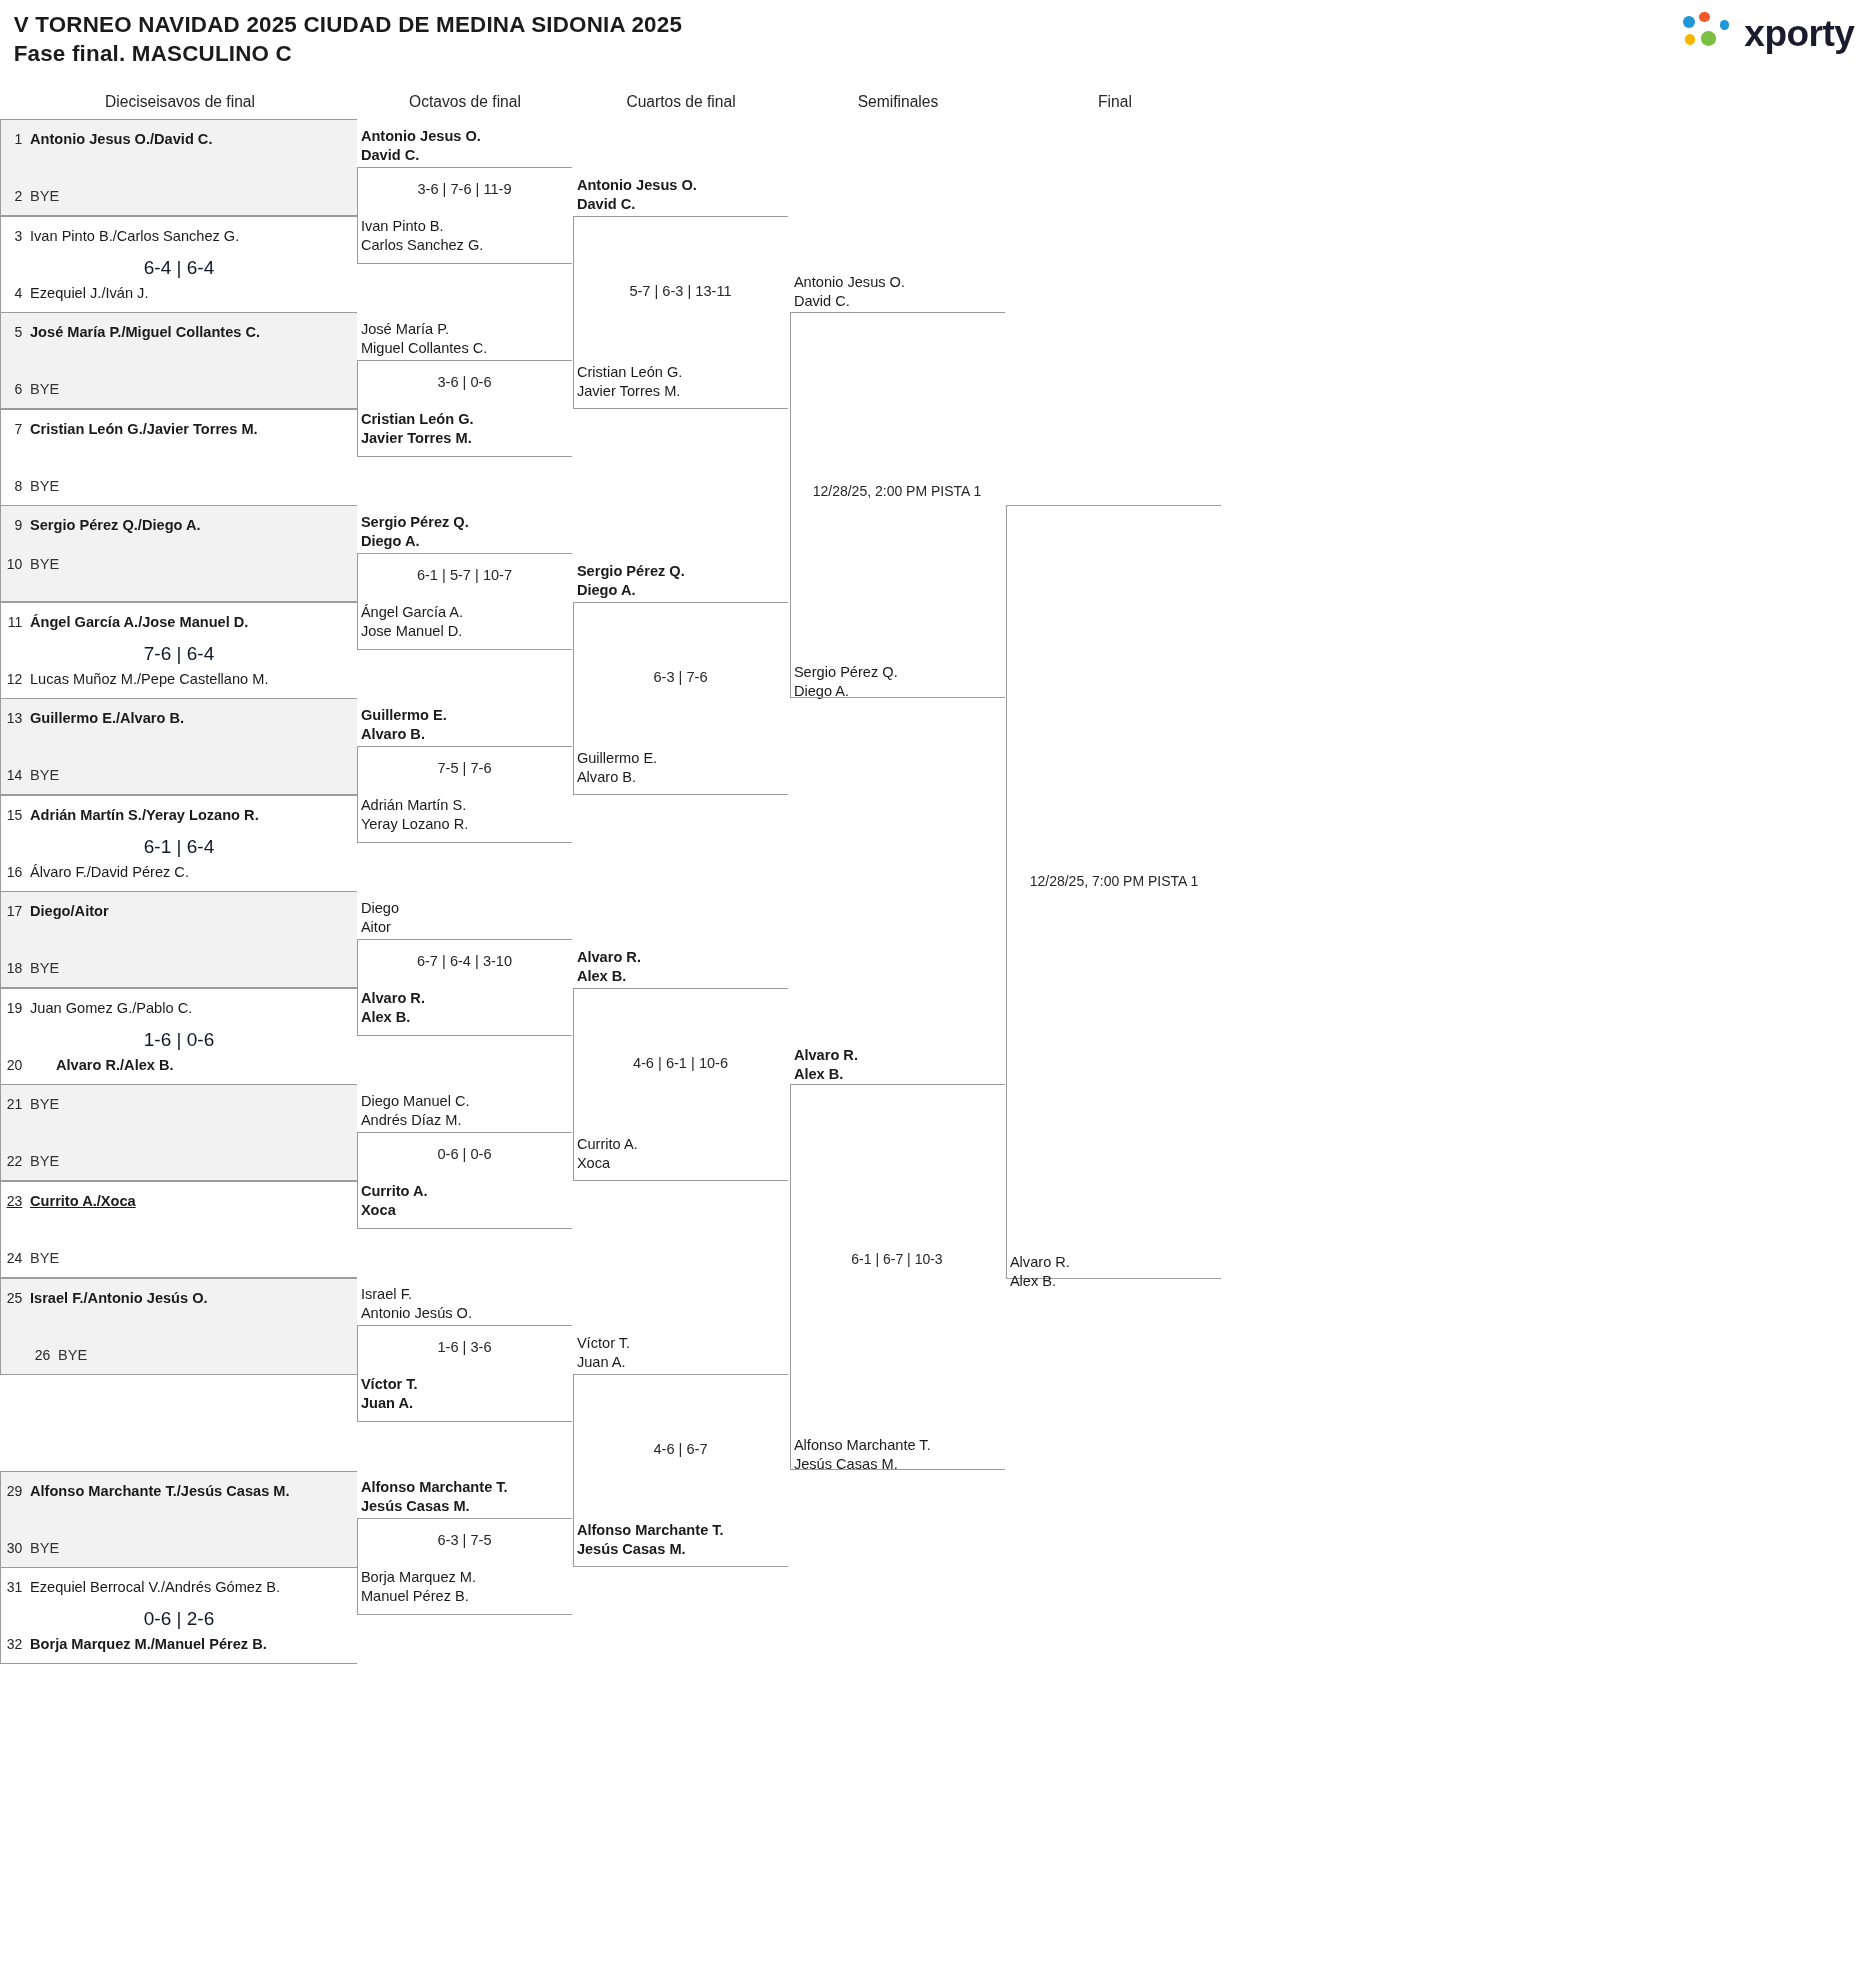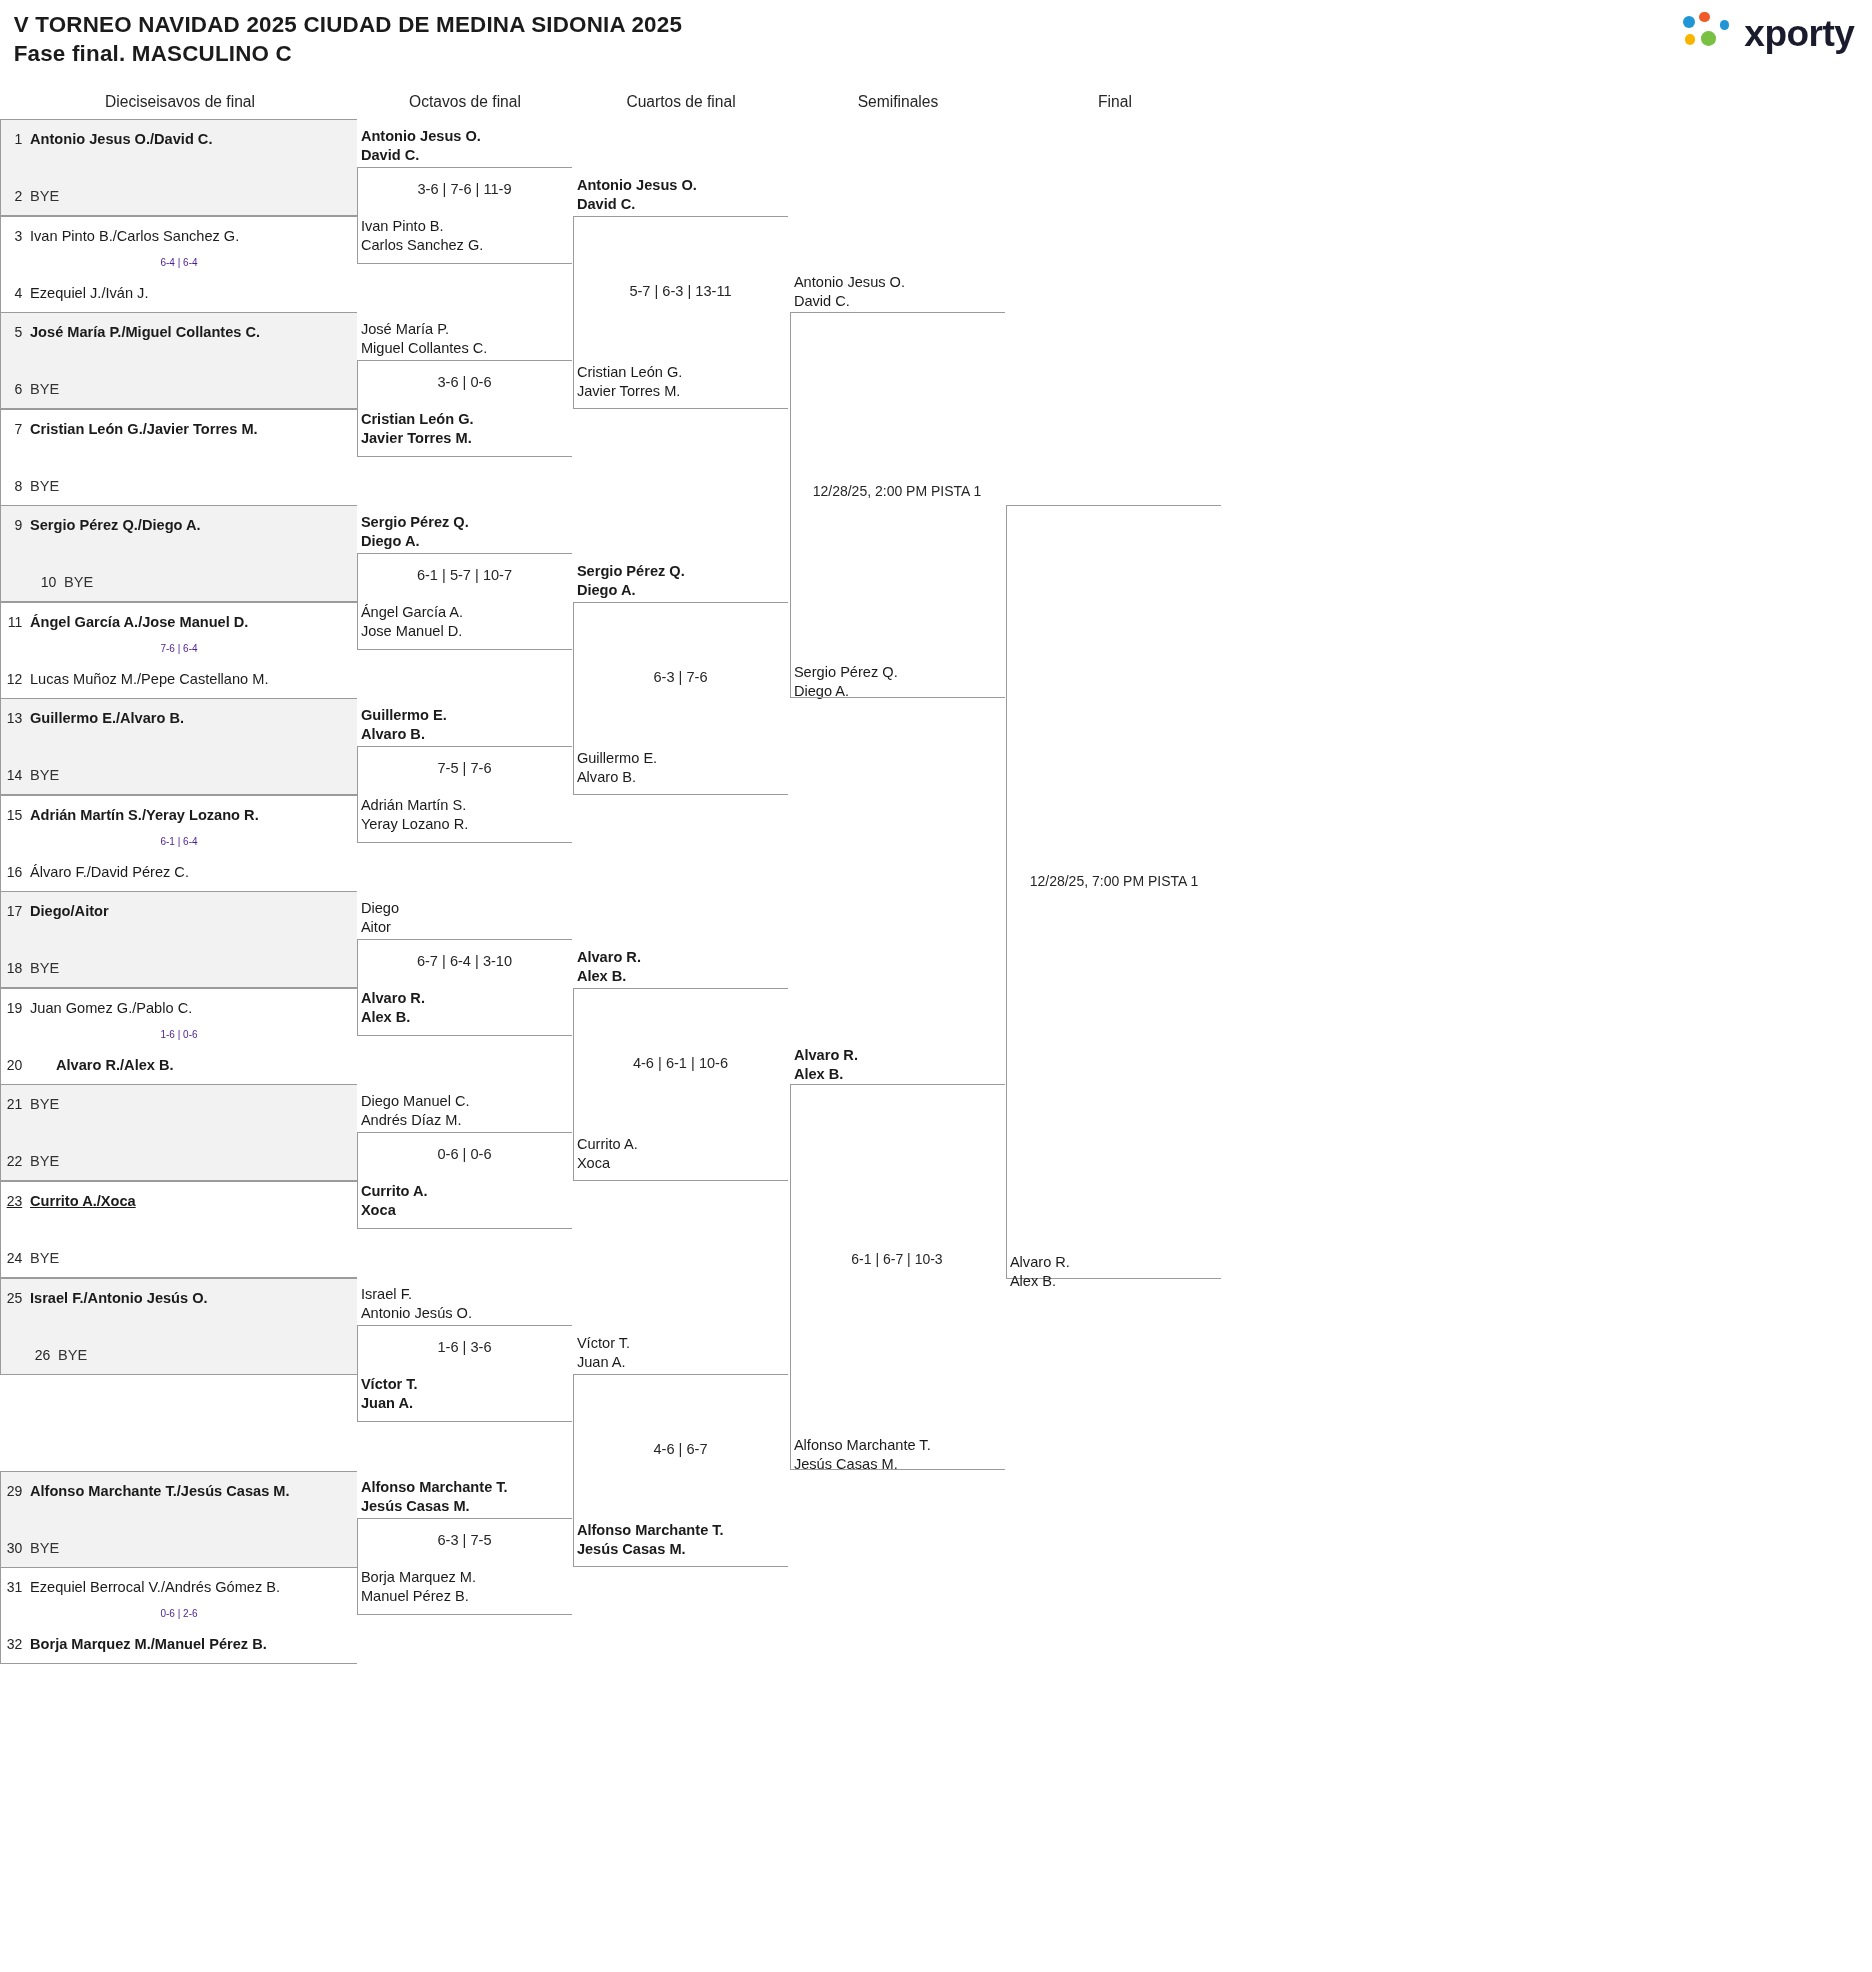--- a/index.html
+++ b/index.html
@@ -117,22 +117,22 @@
     white-space: nowrap;
     overflow: hidden;
   }
   .seed-name.bold { font-weight: bold; }
   .seed-name.bye { color: #333; }
 
   .r1-score {
     position: absolute;
     width: 100%;
     text-align: center;
-    font-size: 10px;
-    color: #4c1d95;
+    font-size: 19px;
+    color: #0f172a;
     white-space: nowrap;
   }
 
   
   .match {
     position: absolute;
     box-sizing: border-box;
   }
   .match .names {
     position: absolute;
@@ -246,21 +246,21 @@
       <span class="seed-name bye">BYE</span>
     </div>
   </div>
 
   <div class="r1-block shade" style="left:0px; top:505px; width:357px; height:97px;">
     <div class="seed-row" style="top:7.8px;">
       <span class="seed-num">9</span>
       <span class="seed-name bold">Sergio Pérez Q./Diego A.</span>
     </div>
     <div class="r1-score" style="top:40px;"></div>
-    <div class="seed-row" style="top:64px;margin-left:34px;">
+    <div class="seed-row" style="top:46px;">
       <span class="seed-num">10</span>
       <span class="seed-name bye">BYE</span>
     </div>
   </div>
 
   <div class="r1-block plain" style="left:0px; top:602px; width:357px; height:97px;">
     <div class="seed-row" style="top:7.8px;">
       <span class="seed-num">11</span>
       <span class="seed-name bold">Ángel García A./Jose Manuel D.</span>
     </div>

